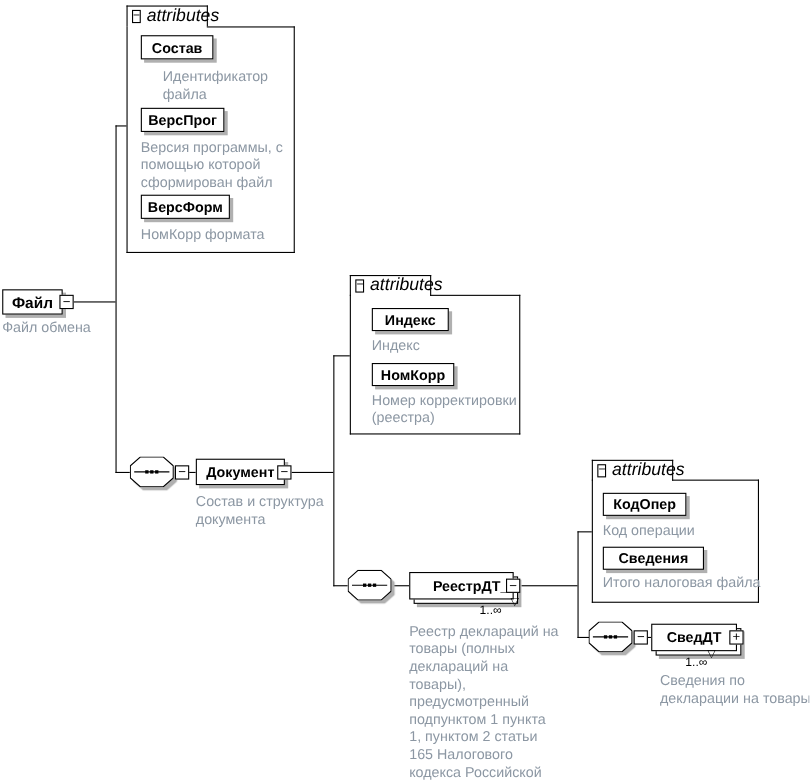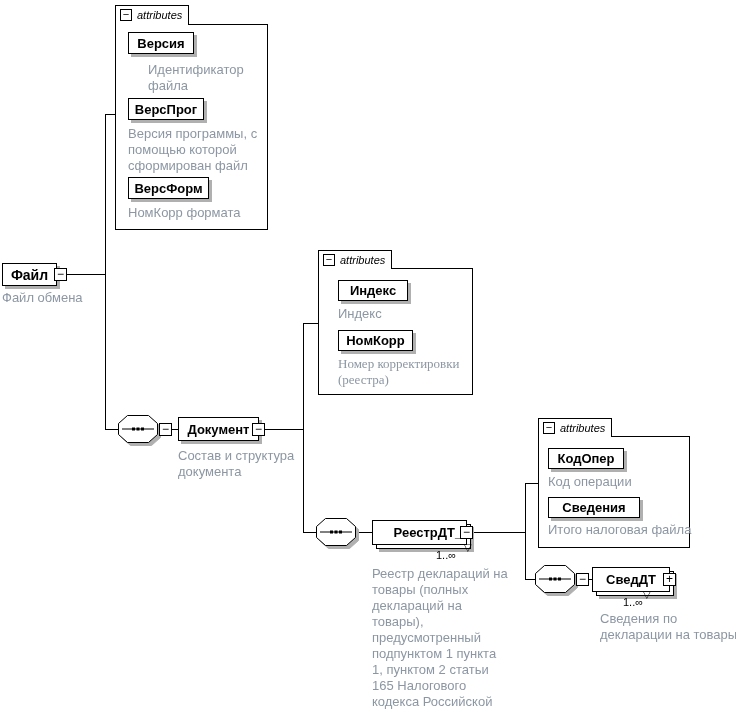--- a/index.html
+++ b/index.html
@@ -14,21 +14,21 @@
         text-align:center;white-space:nowrap;z-index:3;display:flex;align-items:center;justify-content:center;}
   .nbox.back{box-shadow:3px 3px 0 #b0b0b0;z-index:2;}
   .nbox.front{box-shadow:none;z-index:3;}
   
   .toggle{position:absolute;box-sizing:border-box;width:13px;height:13px;background:#fff;
           border:1px solid #000;font-size:12px;line-height:10px;text-align:center;
           color:#000;z-index:5;font-weight:normal;}
   
   .atab{position:absolute;box-sizing:border-box;background:#fff;border:1px solid #000;border-bottom:none;
         display:flex;align-items:center;gap:5px;padding-left:4px;z-index:2;}
-  .atab .tlabel{font-style:italic;font-size:11px;color:#000;}
+  .atab .tlabel{font-style:italic;font-size:16px;color:#000;}
   .atab .ttoggle{box-sizing:border-box;width:12px;height:12px;background:#fff;border:1px solid #000;
         font-size:11px;line-height:9px;text-align:center;}
   .abody{position:absolute;box-sizing:border-box;border:1px solid #000;border-top:none;z-index:2;}
   .atopline{position:absolute;height:1px;background:#000;z-index:2;}
   
   .ann{position:absolute;color:#8c97a3;font-size:13px;line-height:16px;white-space:pre-line;z-index:3;}
   
   .occ{position:absolute;color:#000;font-size:11px;z-index:4;}
   .notch{position:absolute;color:#000;font-size:10px;line-height:10px;z-index:4;}
   .seq{position:absolute;z-index:3;filter:drop-shadow(3px 3px 0 #b0b0b0);}
@@ -54,21 +54,21 @@
   <div class="hline" style="left:525px;top:579px;width:11px;"></div>
   <div class="hline" style="left:575px;top:579px;width:17px;"></div>
 
   <div class="atab" style="left:115px;top:5px;width:74px;height:19px;">
     <span class="ttoggle">−</span>
     <span class="tlabel">attributes</span>
   </div>
   <div class="atopline" style="left:188px;top:24px;width:80px;"></div>
   <div class="abody" style="left:115px;top:24px;width:153px;height:206px;"></div>
 
-  <div class="nbox" style="left:128px;top:32px;width:66px;height:22px;">Версия</div>
+  <div class="nbox" style="left:128px;top:32px;width:66px;height:22px;">Состав</div>
   <div class="ann" style="left:128px;top:62px;width:150px;margin-left:20px;">Идентификатор
 файла</div>
   <div class="nbox" style="left:128px;top:98px;width:76px;height:22px;">ВерсПрог</div>
   <div class="ann" style="left:128px;top:126px;width:150px;">Версия программы, с
 помощью которой
 сформирован файл</div>
   <div class="nbox" style="left:128px;top:177px;width:81px;height:22px;">ВерсФорм</div>
   <div class="ann" style="left:128px;top:205px;width:150px;">НомКорр формата</div>
 
   <div class="nbox" style="left:2px;top:263px;width:55px;height:23px;font-size:14px;">Файл</div>
@@ -91,21 +91,21 @@
   <div class="atab" style="left:318px;top:250px;width:74px;height:19px;">
     <span class="ttoggle">−</span>
     <span class="tlabel">attributes</span>
   </div>
   <div class="atopline" style="left:391px;top:268px;width:82px;"></div>
   <div class="abody" style="left:318px;top:268px;width:155px;height:127px;"></div>
 
   <div class="nbox" style="left:338px;top:280px;width:70px;height:21px;">Индекс</div>
   <div class="ann" style="left:338px;top:306px;width:140px;">Индекс</div>
   <div class="nbox" style="left:338px;top:330px;width:75px;height:21px;">НомКорр</div>
-  <div class="ann" style="left:338px;top:356px;width:150px;font-family:Liberation Serif, serif;">Номер корректировки
+  <div class="ann" style="left:338px;top:356px;width:150px;">Номер корректировки
 (реестра)</div>
 
   <svg class="seq" style="left:316px;top:518px;" width="40" height="28" viewBox="0 0 40 28">
     <polygon points="9.5,0.5 30.5,0.5 39.5,8.5 39.5,19.5 30.5,27.5 9.5,27.5 0.5,19.5 0.5,8.5" fill="#ffffff" stroke="#000000"></polygon>
     <line x1="4" y1="14" x2="36" y2="14" stroke="#000000"></line>
     <rect x="14" y="12.5" width="3" height="3" fill="#000000"></rect>
     <rect x="18.5" y="12.5" width="3" height="3" fill="#000000"></rect>
     <rect x="23" y="12.5" width="3" height="3" fill="#000000"></rect>
   </svg>
   <div class="nbox back" style="left:376px;top:524px;width:95px;height:25px;"></div>

